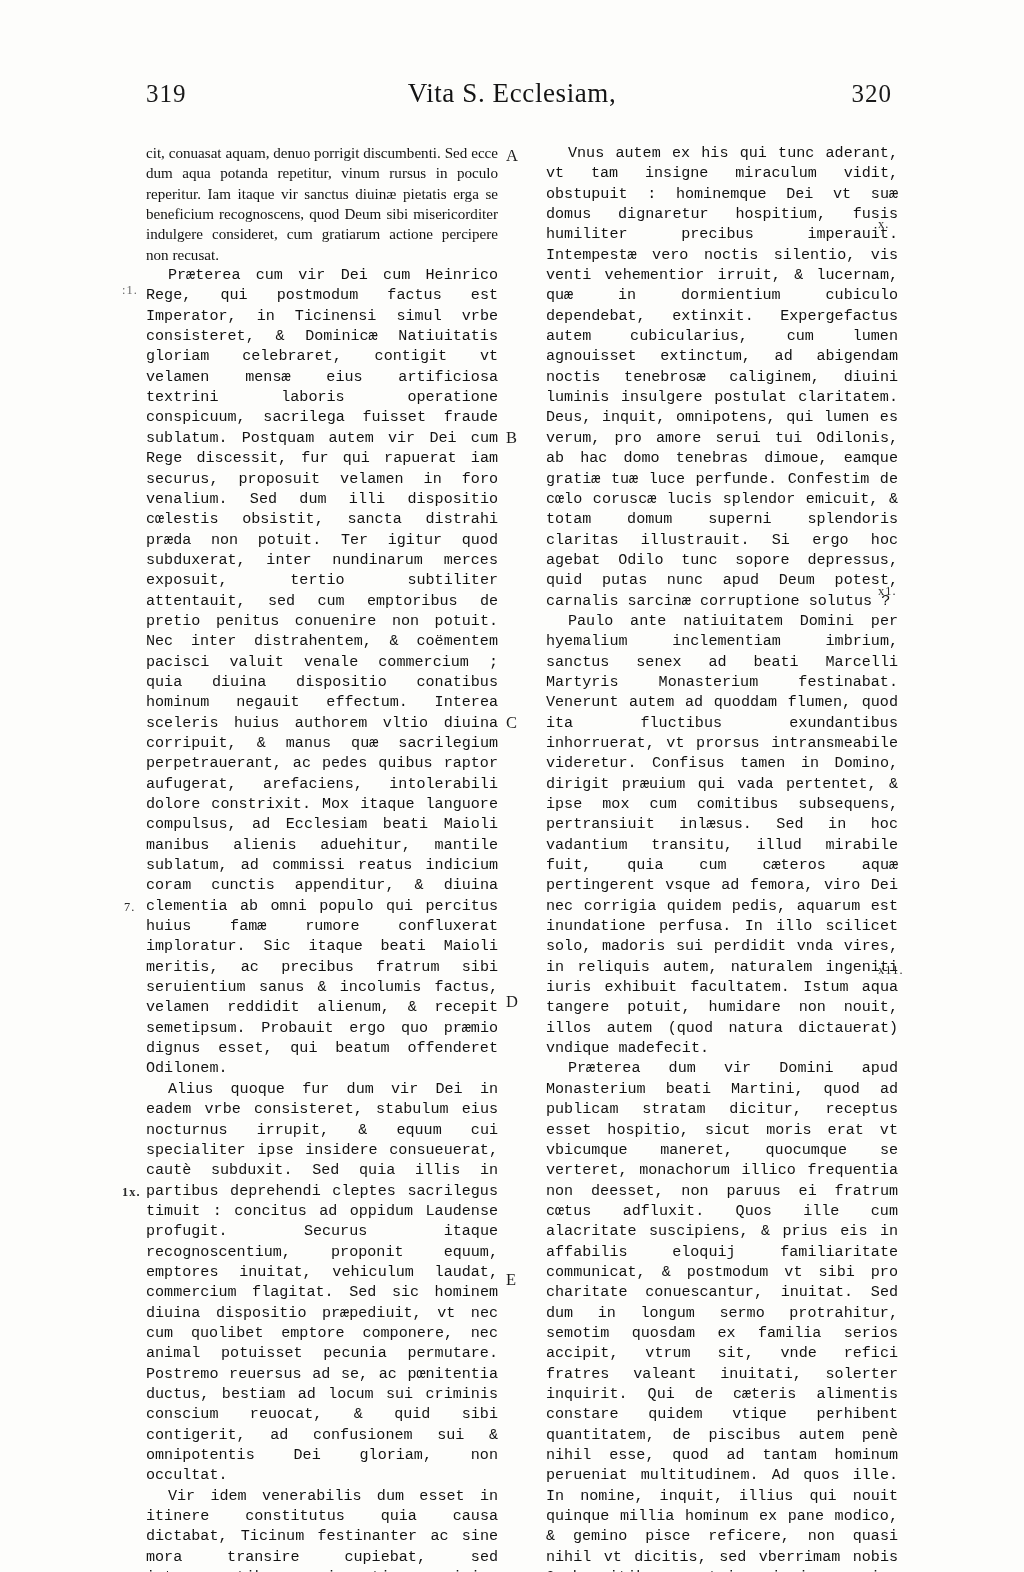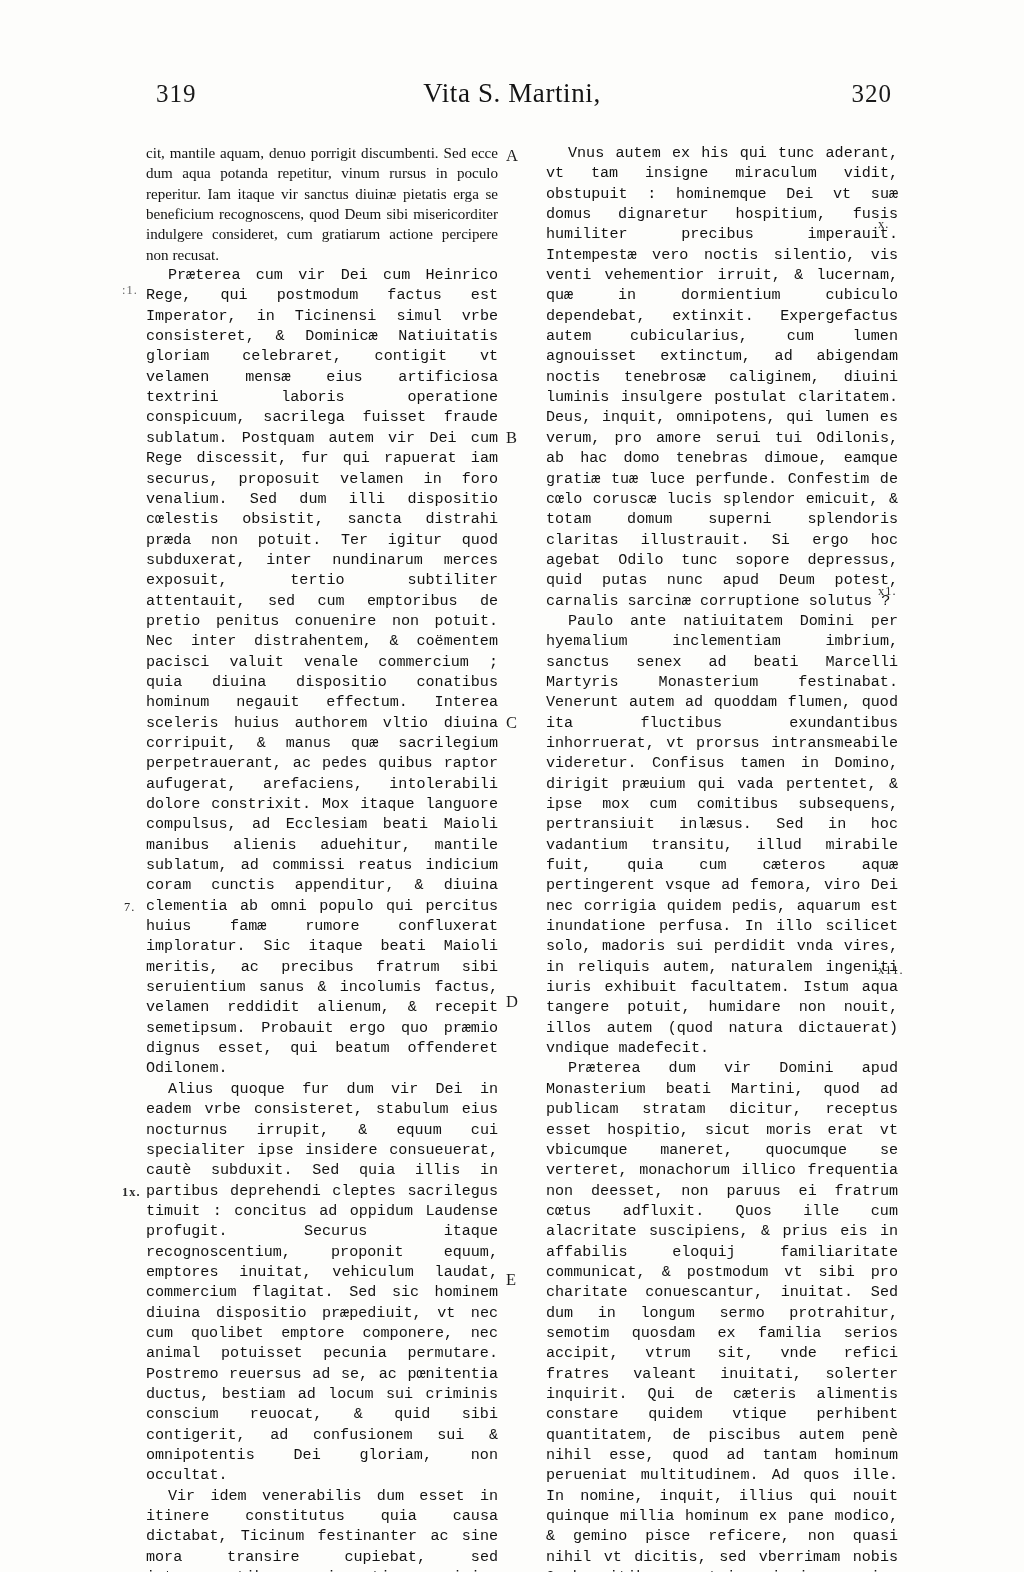--- a/index.html
+++ b/index.html
@@ -28,21 +28,21 @@
     width: 768px;
     height: 40px;
   }
   .folio {
     position: absolute;
     top: 2px;
     font-size: 25px;
     letter-spacing: 1px;
     color: #1a1a1a;
   }
-  .folio-left  { left: 28px; }
+  .folio-left  { left: 18px; }
   .folio-right { right: 4px; }
   .head-title {
     position: absolute;
     left: 0; right: 0;
     top: 0;
     text-align: center;
     font-size: 27px;
     letter-spacing: 0.6px;
     color: #141414;
   }
@@ -87,28 +87,28 @@
     font-family: "Liberation Serif", "DejaVu Serif", serif;
   }
 </style>
 </head>
 <body>
 
 <div class="page">
 
   <div class="running-head">
     <span class="folio folio-left">319</span>
-    <span class="head-title">Vita S. Martini,</span>
+    <span class="head-title">Vita S. Ecclesiam,</span>
     <span class="folio folio-right">320</span>
   </div>
 
   <div class="columns">
 
     <div class="col col-left">
-      <p>cit, mantile aquam, denuo porrigit discumbenti. Sed ecce dum aqua potanda repetitur, vinum rursus in poculo reperitur. Iam itaque vir sanctus diuinæ pietatis erga se beneficium recognoscens, quod Deum sibi misericorditer indulgere consideret, cum gratiarum actione percipere non recusat.</p>
+      <p>cit, conuasat aquam, denuo porrigit discumbenti. Sed ecce dum aqua potanda repetitur, vinum rursus in poculo reperitur. Iam itaque vir sanctus diuinæ pietatis erga se beneficium recognoscens, quod Deum sibi misericorditer indulgere consideret, cum gratiarum actione percipere non recusat.</p>
       <p class="indent">Præterea cum vir Dei cum Heinrico Rege, qui postmodum factus est Imperator, in Ticinensi simul vrbe consisteret, &amp; Dominicæ Natiuitatis gloriam celebraret, contigit vt velamen mensæ eius artificiosa textrini laboris operatione conspicuum, sacrilega fuisset fraude sublatum. Postquam autem vir Dei cum Rege discessit, fur qui rapuerat iam securus, proposuit velamen in foro venalium. Sed dum illi dispositio cœlestis obsistit, sancta distrahi præda non potuit. Ter igitur quod subduxerat, inter nundinarum merces exposuit, tertio subtiliter attentauit, sed cum emptoribus de pretio penitus conuenire non potuit. Nec inter distrahentem, &amp; coëmentem pacisci valuit venale commercium ; quia diuina dispositio conatibus hominum negauit effectum. Interea sceleris huius authorem vltio diuina corripuit, &amp; manus quæ sacrilegium perpetrauerant, ac pedes quibus raptor aufugerat, arefaciens, intolerabili dolore constrixit. Mox itaque languore compulsus, ad Ecclesiam beati Maioli manibus alienis aduehitur, mantile sublatum, ad commissi reatus indicium coram cunctis appenditur, &amp; diuina clementia ab omni populo qui percitus huius famæ rumore confluxerat imploratur. Sic itaque beati Maioli meritis, ac precibus fratrum sibi seruientium sanus &amp; incolumis factus, velamen reddidit alienum, &amp; recepit semetipsum. Probauit ergo quo præmio dignus esset, qui beatum offenderet Odilonem.</p>
       <p class="indent">Alius quoque fur dum vir Dei in eadem vrbe consisteret, stabulum eius nocturnus irrupit, &amp; equum cui specialiter ipse insidere consueuerat, cautè subduxit. Sed quia illis in partibus deprehendi cleptes sacrilegus timuit : concitus ad oppidum Laudense profugit. Securus itaque recognoscentium, proponit equum, emptores inuitat, vehiculum laudat, commercium flagitat. Sed sic hominem diuina dispositio præpediuit, vt nec cum quolibet emptore componere, nec animal potuisset pecunia permutare. Postremo reuersus ad se, ac pœnitentia ductus, bestiam ad locum sui criminis conscium reuocat, &amp; quid sibi contigerit, ad confusionem sui &amp; omnipotentis Dei gloriam, non occultat.</p>
       <p class="indent">Vir idem venerabilis dum esset in itinere constitutus quia causa dictabat, Ticinum festinanter ac sine mora transire cupiebat, sed intumescentibus aquis etiam nauigium deerat. Protinus ergo confisus in Deum, vnum è famulis vocat, seseque in nomine Christi præcedere, per alueum fluminis imperat. Obedit illico famulus, spumantes profluentium vndarum cumulos ingredi non moratur. Deinde vir sanctus cum omni commeantium turba subsequitur, &amp; sic omnes in vlteriorem aluei crepidinem, absque vllo prorsus incommoditatis offendiculo, transponuntur. Quod dum nonnulli qui aderant mirarentur, velut æmuli præcedentium, cœperunt attentare meatum. Sed mox vt</p>
     </div>
 
     <div class="col col-right">
       <p class="indent">Vnus autem ex his qui tunc aderant, vt tam insigne miraculum vidit, obstupuit : hominemque Dei vt suæ domus dignaretur hospitium, fusis humiliter precibus imperauit. Intempestæ vero noctis silentio, vis venti vehementior irruit, &amp; lucernam, quæ in dormientium cubiculo dependebat, extinxit. Expergefactus autem cubicularius, cum lumen agnouisset extinctum, ad abigendam noctis tenebrosæ caliginem, diuini luminis insulgere postulat claritatem. Deus, inquit, omnipotens, qui lumen es verum, pro amore serui tui Odilonis, ab hac domo tenebras dimoue, eamque gratiæ tuæ luce perfunde. Confestim de cœlo coruscæ lucis splendor emicuit, &amp; totam domum superni splendoris claritas illustrauit. Si ergo hoc agebat Odilo tunc sopore depressus, quid putas nunc apud Deum potest, carnalis sarcinæ corruptione solutus ?</p>
       <p class="indent">Paulo ante natiuitatem Domini per hyemalium inclementiam imbrium, sanctus senex ad beati Marcelli Martyris Monasterium festinabat. Venerunt autem ad quoddam flumen, quod ita fluctibus exundantibus inhorruerat, vt prorsus intransmeabile videretur. Confisus tamen in Domino, dirigit præuium qui vada pertentet, &amp; ipse mox cum comitibus subsequens, pertransiuit inlæsus. Sed in hoc vadantium transitu, illud mirabile fuit, quia cum cæteros aquæ pertingerent vsque ad femora, viro Dei nec corrigia quidem pedis, aquarum est inundatione perfusa. In illo scilicet solo, madoris sui perdidit vnda vires, in reliquis autem, naturalem ingeniti iuris exhibuit facultatem. Istum aqua tangere potuit, humidare non nouit, illos autem (quod natura dictauerat) vndique madefecit.</p>
       <p class="indent">Præterea dum vir Domini apud Monasterium beati Martini, quod ad publicam stratam dicitur, receptus esset hospitio, sicut moris erat vt vbicumque maneret, quocumque se verteret, monachorum illico frequentia non deesset, non paruus ei fratrum cœtus adfluxit. Quos ille cum alacritate suscipiens, &amp; prius eis in affabilis eloquij familiaritate communicat, &amp; postmodum vt sibi pro charitate conuescantur, inuitat. Sed dum in longum sermo protrahitur, semotim quosdam ex familia serios accipit, vtrum sit, vnde refici fratres valeant inuitati, solerter inquirit. Qui de cæteris alimentis constare quidem vtique perhibent quantitatem, de piscibus autem penè nihil esse, quod ad tantam hominum perueniat multitudinem. Ad quos ille. In nomine, inquit, illius qui nouit quinque millia hominum ex pane modico, &amp; gemino pisce reficere, non quasi nihil vt dicitis, sed vberrimam nobis &amp; hospitibus nostris piscium copiam ministrate. Cum igitur mensæ discumbentium pauci qui aderant pisces à dapiseris inferuntur, cœpit esca in manibus comedentium crescere, &amp; quo magis à conuescentium turba cõsumitur, exuberantius abundare. Adeo vt satiatis omnibus, plurima superessent, quæ nõ modo seruitorib. cunctis sed &amp; aliis, si superuenirent, oblata sufficerent.</p>
     </div>

